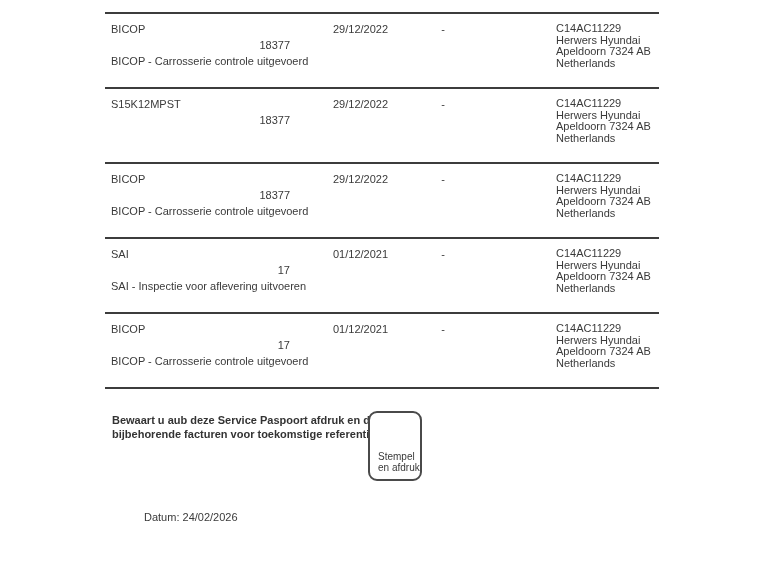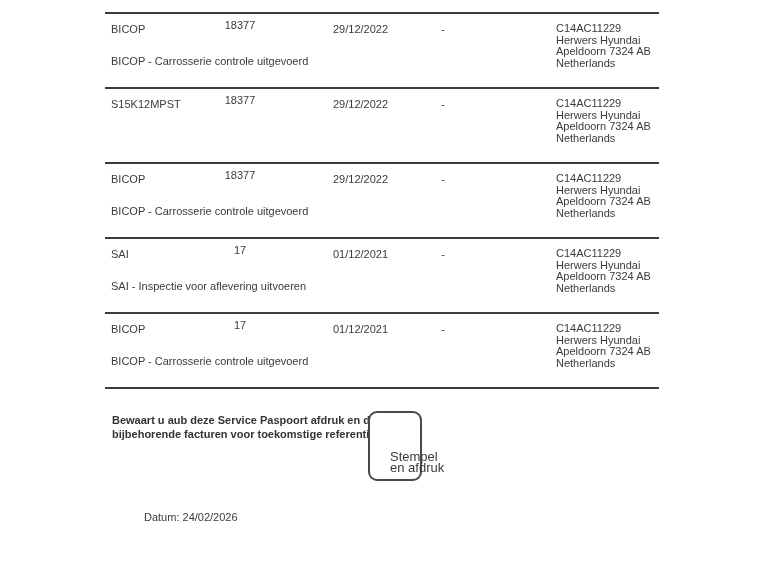--- a/index.html
+++ b/index.html
@@ -22,21 +22,21 @@
     border-bottom: 2px solid #3c3c3c;
   }
   .row {
     position: relative;
     height: 75px;
     border-top: 2px solid #3c3c3c;
     box-sizing: border-box;
     font-size: 11px;
   }
   .cell-code     { position: absolute; left: 6px;   top: 9px; white-space: nowrap; }
-  .cell-mileage  { position: absolute; left: 85px;  top: 5px; width: 100px; text-align: center; }
+  .cell-mileage  { position: absolute; left: 85px;  top: 25px; width: 100px; text-align: right; }
   .cell-date     { position: absolute; left: 228px; top: 9px; white-space: nowrap; }
   .cell-dash     { position: absolute; left: 298px; top: 9px; width: 80px; text-align: center; }
   .dealer        { position: absolute; left: 451px; top: 9px; line-height: 11.5px; white-space: nowrap; }
   .desc          { position: absolute; left: 6px;   top: 41px; white-space: nowrap; }
 
   
   .note {
     position: absolute;
     left: 112px;
     top: 414px;
@@ -51,23 +51,23 @@
     left: 368px;
     top: 411px;
     width: 50px;
     height: 66px;
     border: 2px solid #4a4a4a;
     border-radius: 9px;
     background: #ffffff;
   }
   .stamp-text {
     position: absolute;
-    left: 20px;
+    left: 8px;
     bottom: 6px;
-    font-size: 13px;
+    font-size: 10px;
     line-height: 11px;
     color: #3a3a3a;
     white-space: nowrap;
   }
   .datum {
     position: absolute;
     left: 106px;
     top: 511px;
     font-size: 11px;
     color: #3a3a3a;

